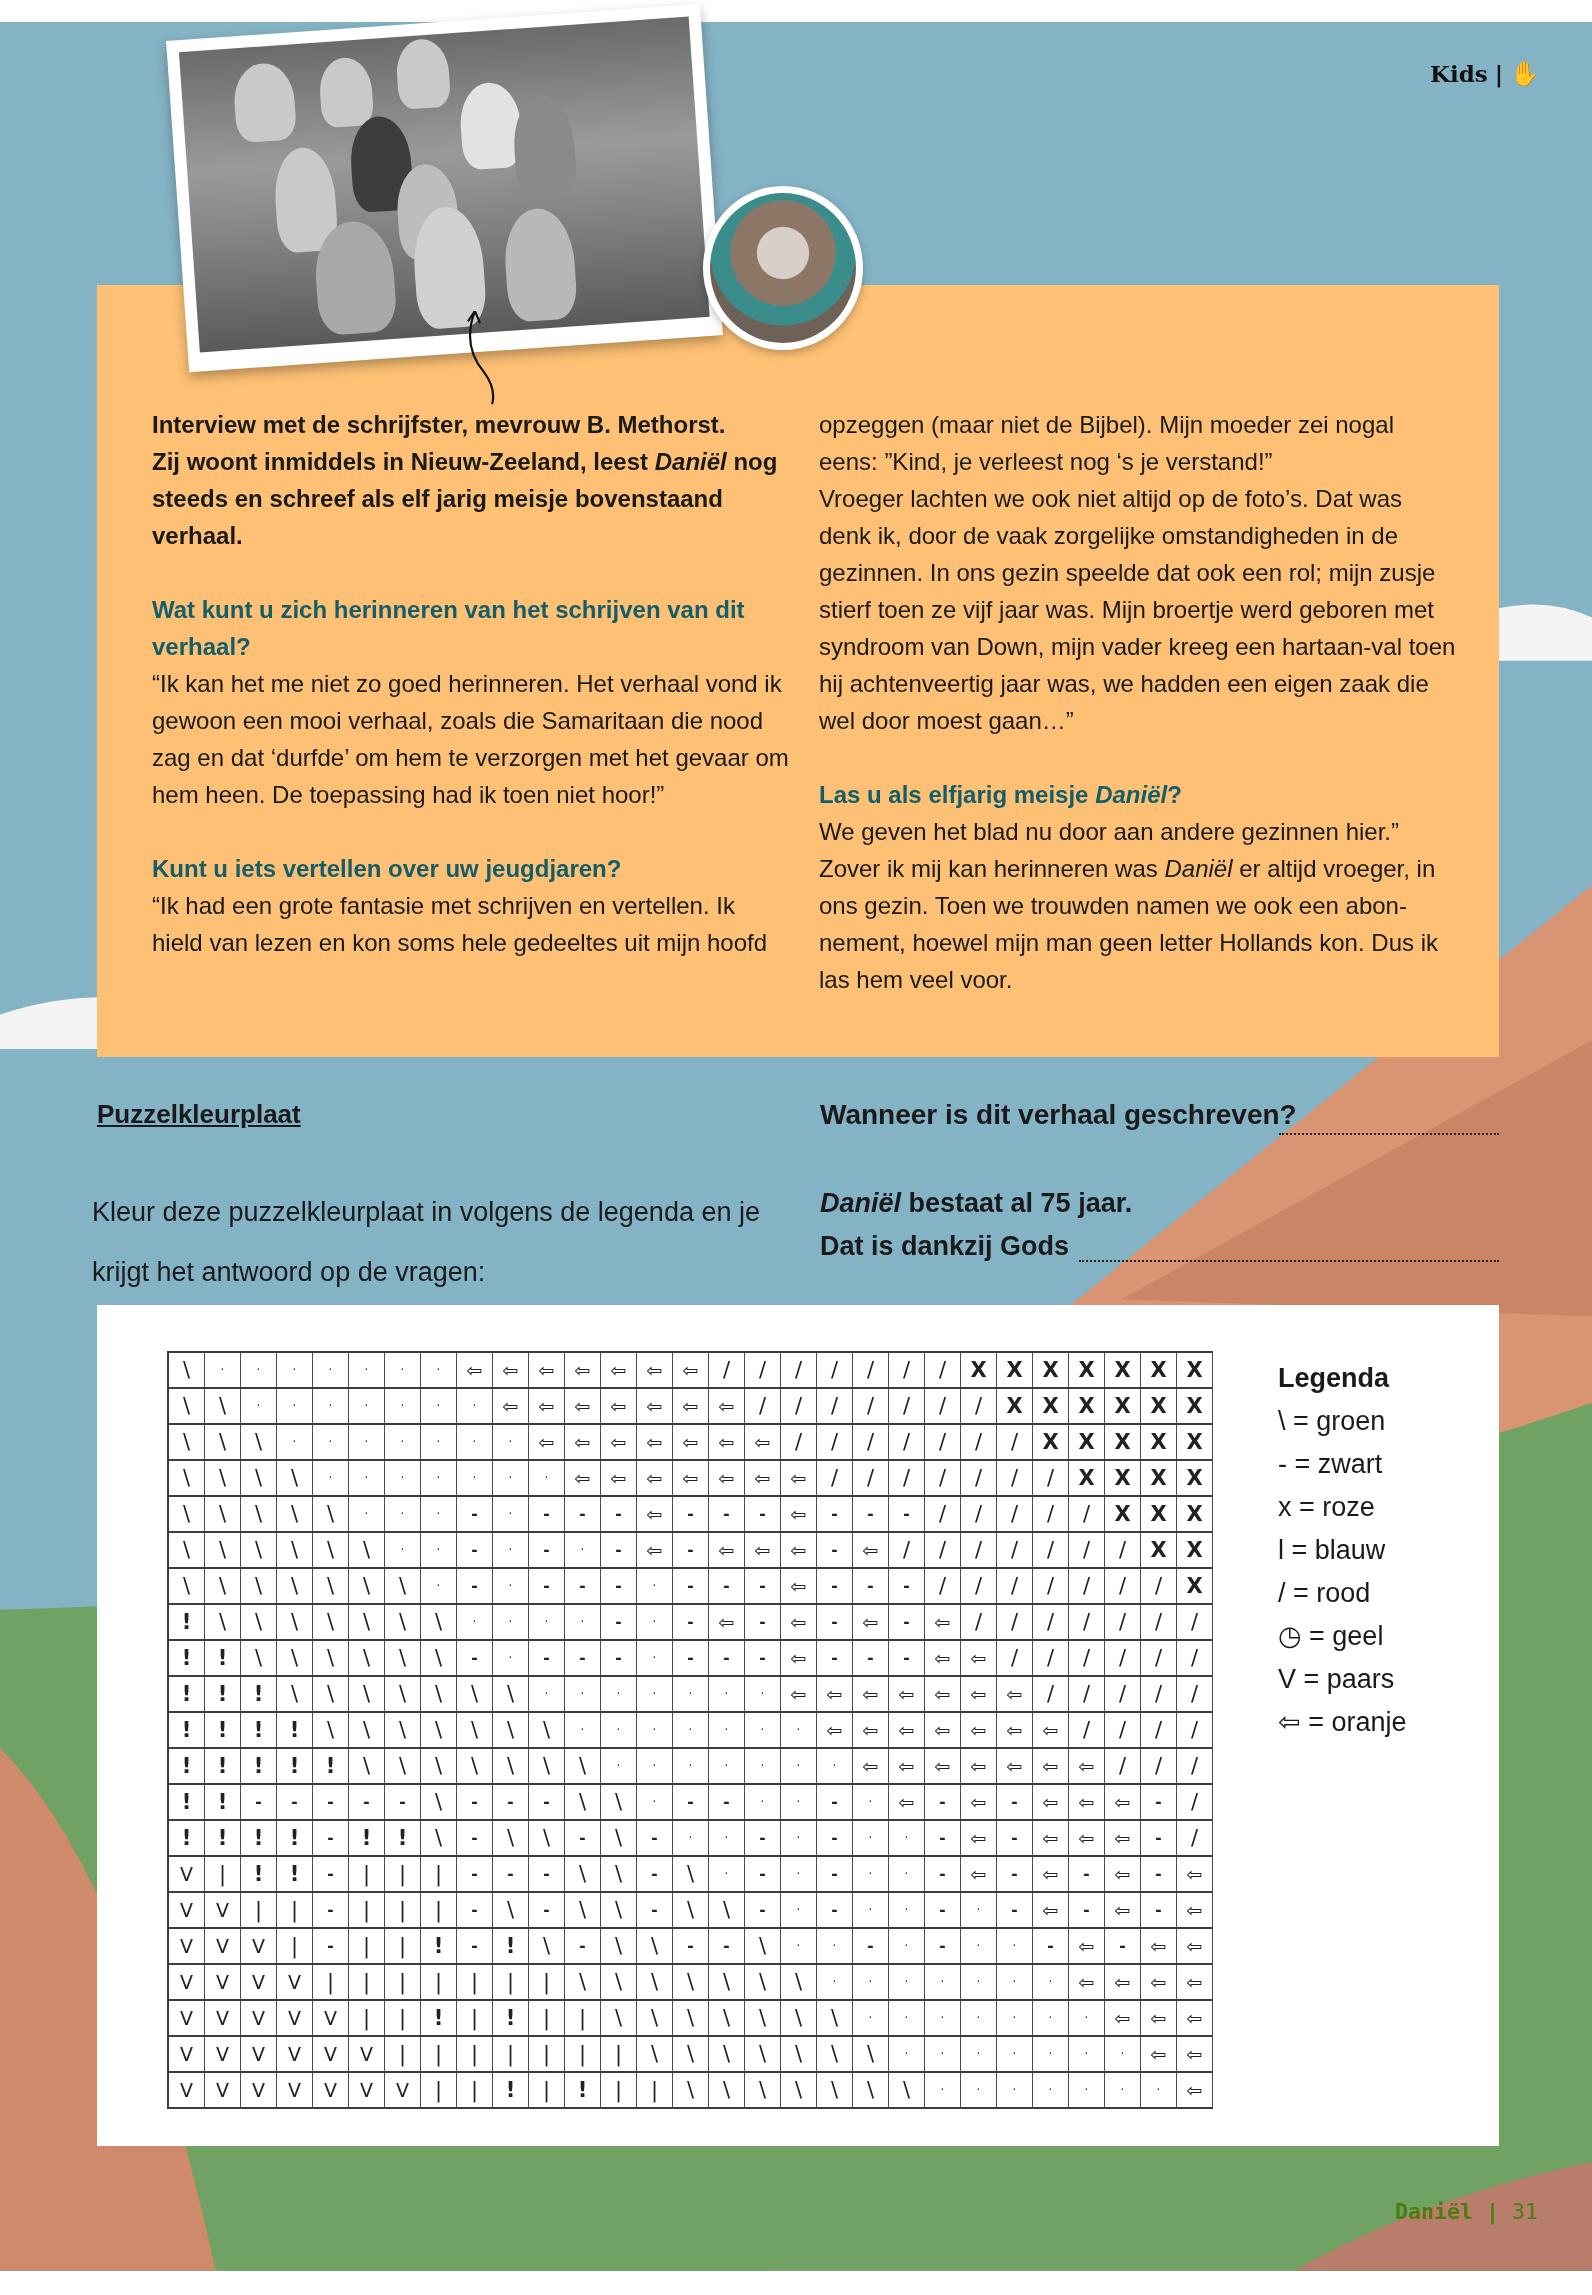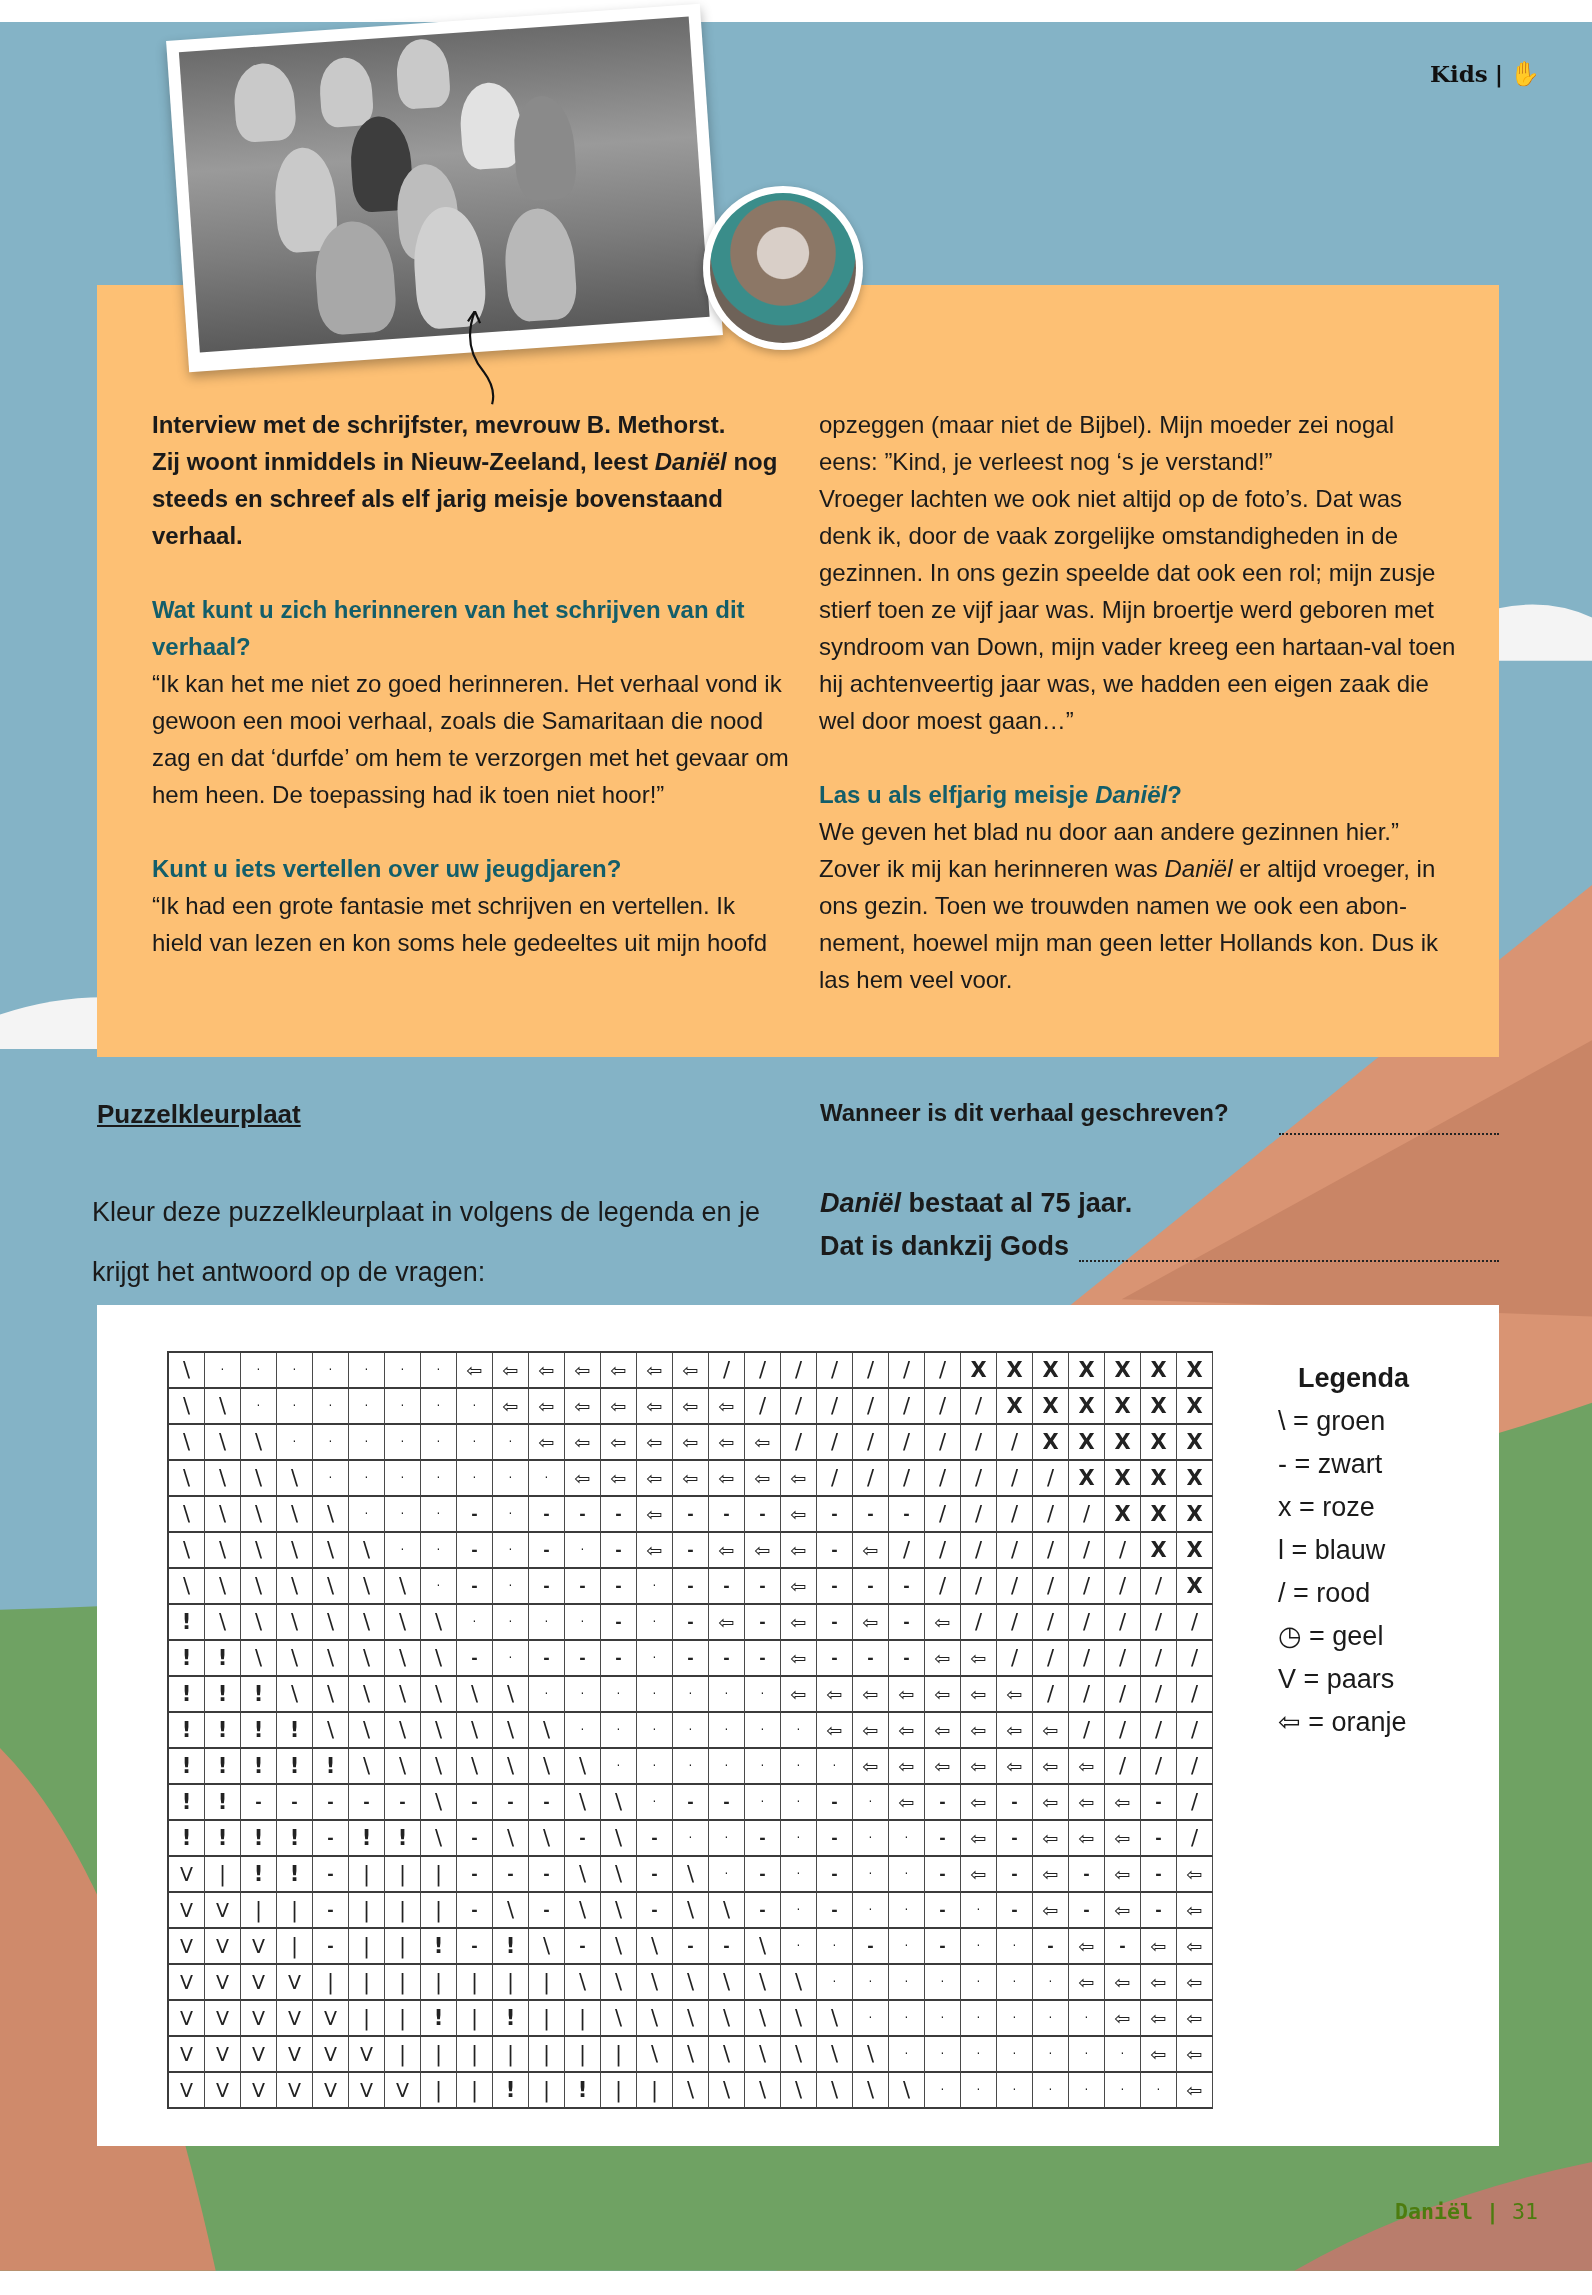--- a/index.html
+++ b/index.html
@@ -29,40 +29,40 @@
 
   .col { position: absolute; top: 406px; width: 639px; font-size: 24px; line-height: 37px; }
   .col.left { left: 152px; }
   .col.right { left: 819px; }
   .col p { margin: 0; }
   .lead { font-weight: bold; }
   .q { font-weight: bold; color: #135e6a; margin-top: 37px !important; }
   .col em { font-style: italic; }
 
   .puzzle-title { position: absolute; left: 97px; top: 1099px; font-size: 26px; font-weight: bold; text-decoration: underline; }
-  .question-title { position: absolute; left: 820px; top: 1099px; font-size: 24px; font-weight: bold; }
+  .question-title { position: absolute; left: 820px; top: 1099px; font-size: 28px; font-weight: bold; }
   .dots-line { position: absolute; border-bottom: 2.6px dotted #222; height: 0; }
   .puzzle-desc { position: absolute; left: 92px; top: 1182px; font-size: 27px; line-height: 60px; width: 708px; }
   .answer-text { position: absolute; left: 820px; top: 1182px; font-size: 27px; line-height: 43px; font-weight: bold; }
 
   .puzzle-card { position: absolute; left: 97px; top: 1305px; width: 1402px; height: 841px; background: #ffffff; }
   .grid { position: absolute; left: 70px; top: 46px; display: grid; grid-template-columns: repeat(29, 36px);
           grid-auto-rows: 36px; border-left: 2.6px solid #3b3b3b; border-top: 2.6px solid #3b3b3b; }
   .cell { border-right: 1.7px solid #4a4a4a; border-bottom: 2.6px solid #3b3b3b; display: flex; align-items: center;
           justify-content: center; font-size: 21px; color: #222; font-family: "DejaVu Sans", sans-serif; box-sizing: border-box; }
   .cell.sym-dot { font-size: 12px; }
   .cell.sym-dash { font-size: 15.5px; font-weight: bold; }
   .cell.sym-x { font-weight: bold; font-size: 21px; }
   .cell.sym-v { font-size: 19px; }
   .cell.sym-arrow { font-size: 19px; }
   .cell.sym-clock { color: #222; font-weight: bold; }
   .cell.sym-clock::after { content: ""; }
 
   .legend { position: absolute; left: 1181px; top: 52px; font-size: 27px; line-height: 43px; }
-  .legend-title { font-weight: bold; margin-left: 20px; }
+  .legend-title { font-weight: bold; }
 
   .footer { position: absolute; right: 54px; top: 2199px; font-family: "DejaVu Sans Mono", monospace; font-size: 21.6px; font-weight: bold; color: #4d7c0f; }
   .footer .num { font-weight: normal; }
 </style>
 </head>
 <body>
 
 <div class="page-bg">
   <svg width="1592" height="2249" viewBox="0 0 1845 2606">
 

